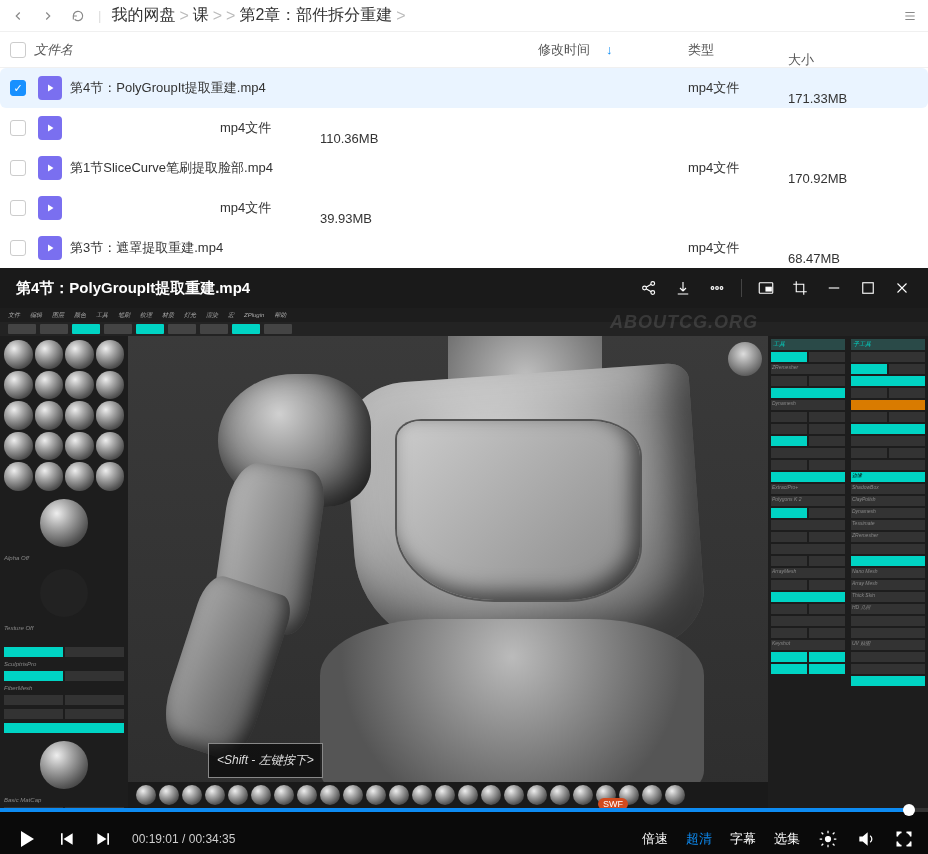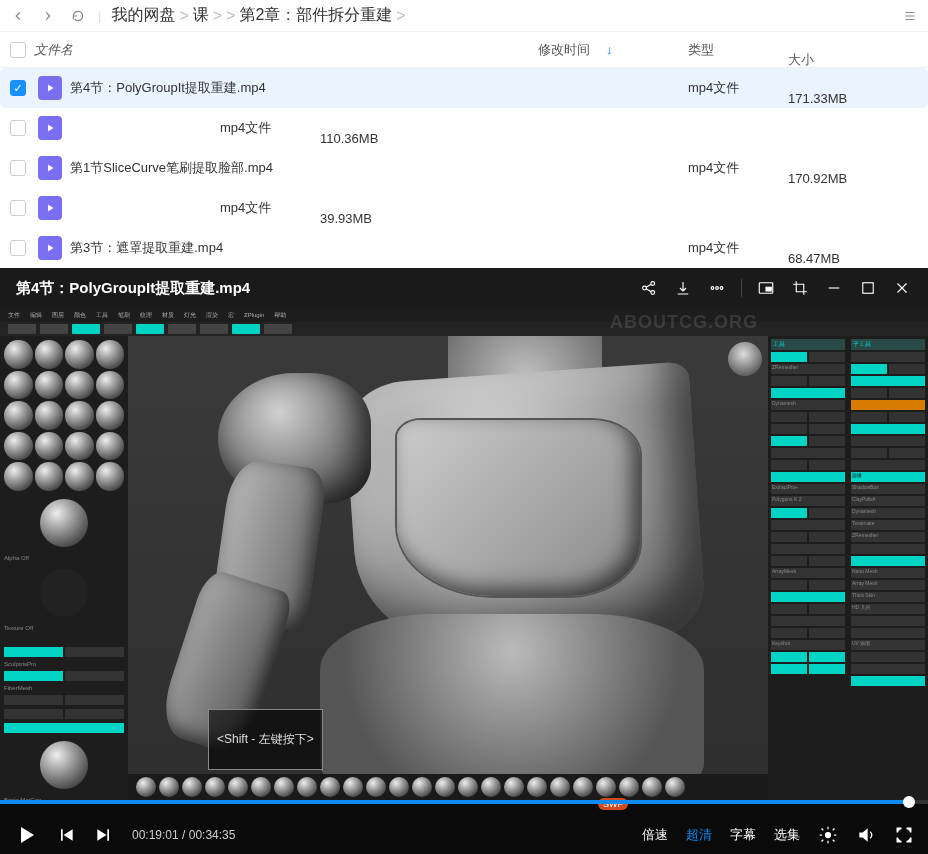--- a/index.html
+++ b/index.html
@@ -34,21 +34,21 @@
 .file-name { flex: 1; }
 
 
 .video-area { position: absolute; top: 268px; left: 0; right:0; bottom:0; background: #000; display:flex; flex-direction:column; }
 .video-toolbar { height: 40px; background: #1a1a1a; display:flex; align-items:center; padding: 0 16px; color:#fff; gap: 14px; }
 .video-title { font-size: 15px; font-weight: bold; flex:1; }
 .tb-icon { width: 20px; height: 20px; display:flex; align-items:center; justify-content:center; cursor:pointer; color:#fff; }
 .tb-icon svg { width: 18px; height: 18px; stroke:#fff; fill:none; stroke-width:1.5; }
 
 
-.video-content { flex:1; position:relative; background: #2a2a2a; overflow:hidden; }
+.video-content { flex:1; position:relative; background: #2a2a2a; overflow:hidden;font-style:italic; }
 .zb-menubar { height: 14px; background: #1d1d1d; display:flex; gap:10px; padding:0 8px; align-items:center; }
 .zb-menubar span { font-size:6px; color:#aaa; }
 .zb-topstrip { height: 14px; background:#232323; display:flex; gap:4px; padding:2px 8px; align-items:center; }
 .zb-chip { height:10px; width:28px; background:#00d4c4; border-radius:1px; }
 .zb-chip.gray { background:#444; }
 .zb-main { display:flex; height: calc(100% - 28px); }
 .zb-left { width: 128px; background:#1d1d1d; padding:4px; display:flex; flex-direction:column; gap:4px; overflow:hidden; }
 .sphere-grid { display:grid; grid-template-columns: repeat(4, 1fr); gap:2px; }
 .sphere { aspect-ratio:1; background: radial-gradient(circle at 35% 30%, #eee 0%, #aaa 30%, #555 70%, #222 100%); border-radius:50%; }
 .sphere.lg { width:48px; height:48px; margin:4px auto; }
@@ -63,36 +63,36 @@
 .model { position:absolute; inset:0; }
 
 .chest { position:absolute; left:35%; top:8%; width:54%; height:60%; background: radial-gradient(ellipse at 40% 30%, #d8d8d8 0%, #a8a8a8 40%, #6a6a6a 80%); border-radius: 18% 6% 20% 40%; transform: rotate(-4deg); box-shadow: inset -20px -30px 40px rgba(0,0,0,0.5), inset 20px 20px 40px rgba(255,255,255,0.3); }
 .chest-plate { position:absolute; left:42%; top:18%; width:38%; height:38%; background: linear-gradient(135deg, #ccc, #888); border-radius: 10% 20% 30% 40%; box-shadow: inset -8px -8px 20px rgba(0,0,0,0.6), 0 0 0 2px #555; }
 .neck { position:absolute; left:50%; top:0; width:24%; height:22%; background: radial-gradient(circle at 50% 40%, #c0c0c0, #666); border-radius: 0 0 50% 50%; }
 .arm { position:absolute; left:8%; top:8%; width:30%; height:88%; }
 .shoulder { position:absolute; left:20%; top:0; width:80%; height:32%; background: radial-gradient(circle at 40% 30%, #d0d0d0, #707070 60%, #3a3a3a); border-radius: 50% 40% 30% 50%; box-shadow: inset -10px -10px 30px rgba(0,0,0,0.6); }
 .upper-arm { position:absolute; left:22%; top:22%; width:50%; height:40%; background: linear-gradient(100deg, #bbb, #666); border-radius: 30% 20% 20% 30%; transform: rotate(8deg); box-shadow: inset -6px -6px 20px rgba(0,0,0,0.6); }
 .forearm { position:absolute; left:0%; top:50%; width:48%; height:42%; background: linear-gradient(100deg, #aaa, #555); border-radius: 20% 15% 25% 30%; transform: rotate(18deg); box-shadow: inset -6px -6px 18px rgba(0,0,0,0.6); }
 .hip { position:absolute; left:30%; top:60%; width:60%; height:40%; background: radial-gradient(circle at 50% 20%, #bbb, #555 70%); border-radius: 30% 30% 20% 20%; }
-.hint-box { position:absolute; left:80px; bottom:30px; background: rgba(0,0,0,0.6); border:1px solid #888; padding:21px 8px; font-size:12px; color:#ddd; }
+.hint-box { position:absolute; left:80px; bottom:30px; background: rgba(0,0,0,0.6); border:1px solid #888; padding:8px 8px; font-size:12px; color:#ddd; }
 .head-thumb { position:absolute; right:6px; top:6px; width:34px; height:34px; background: radial-gradient(circle at 45% 35%, #ddd, #777 60%, #333); border-radius:50%; }
 .zb-bottom-spheres { position:absolute; left:0; right:0; bottom:0; height:26px; background:#1a1a1a; display:flex; gap:3px; padding:3px 8px; align-items:center; overflow:hidden; }
 .zb-bottom-spheres .sphere { width:20px; height:20px; flex-shrink:0; }
 
 .zb-right { width: 160px; background:#1d1d1d; display:flex; }
 .zb-rcol { flex:1; padding:3px; display:flex; flex-direction:column; gap:2px; overflow:hidden; }
 .zb-rrow { height:10px; display:flex; gap:2px; }
 .zb-rcell { flex:1; background:#333; font-size:5px; color:#888; overflow:hidden; padding:0 1px; }
 .zb-rcell.act { background:#00d4c4; color:#000; }
 .zb-rcell.org { background:#d97b00; }
 .zb-header { font-size:6px; color:#00d4c4; background:#2a4a48; padding:1px 2px; }
 .watermark { position:absolute; right:170px; top:4px; font-size:18px; font-weight:bold; color:rgba(255,255,255,0.12); letter-spacing:1px; }
 
 
-.video-controls { height: 54px; background: #0a0a0a; display:flex; flex-direction:column;gap:12px; }
+.video-controls { height: 46px; background: #0a0a0a; display:flex; flex-direction:column;gap:12px; }
 .progress-line { height: 4px; background: #333; position:relative; }
 .progress-fill { position:absolute; left:0; top:0; height:100%; background: #0d8bf2; }
 .progress-dot { position:absolute; top:-4px; width:12px; height:12px; background:#fff; border-radius:50%; transform:translateX(-50%); }
 .controls-row { flex:1; display:flex; align-items:center; padding: 0 14px; gap: 18px; color:#fff; font-size:13px; }
 .ctrl-btn { display:flex; align-items:center; justify-content:center; cursor:pointer; }
 .ctrl-btn svg { width:20px; height:20px; fill:#fff; }
 .play-btn svg { width:24px; height:24px; }
 .time-text { font-size:12px; color:#cfcfcf; }
 .spacer { flex:1; }
 .ctrl-text { font-size:13px; cursor:pointer; }

